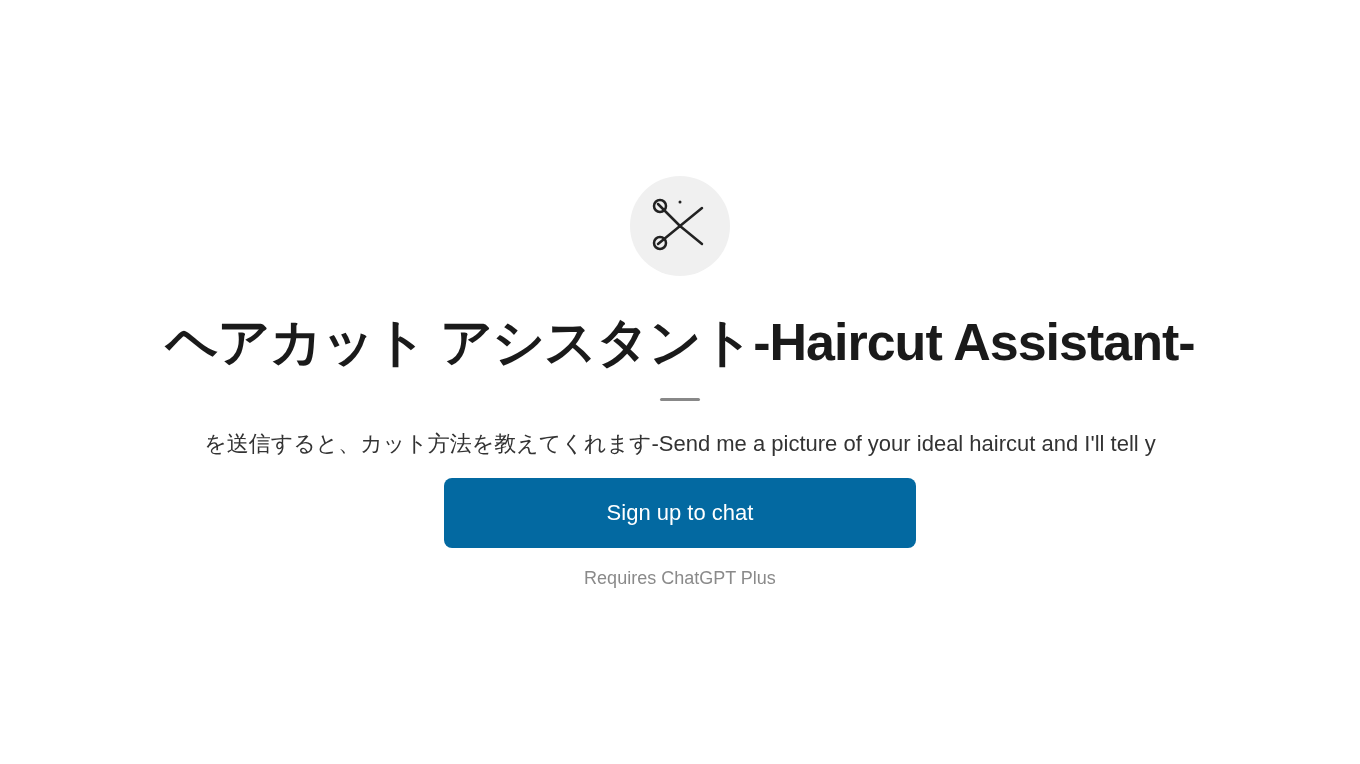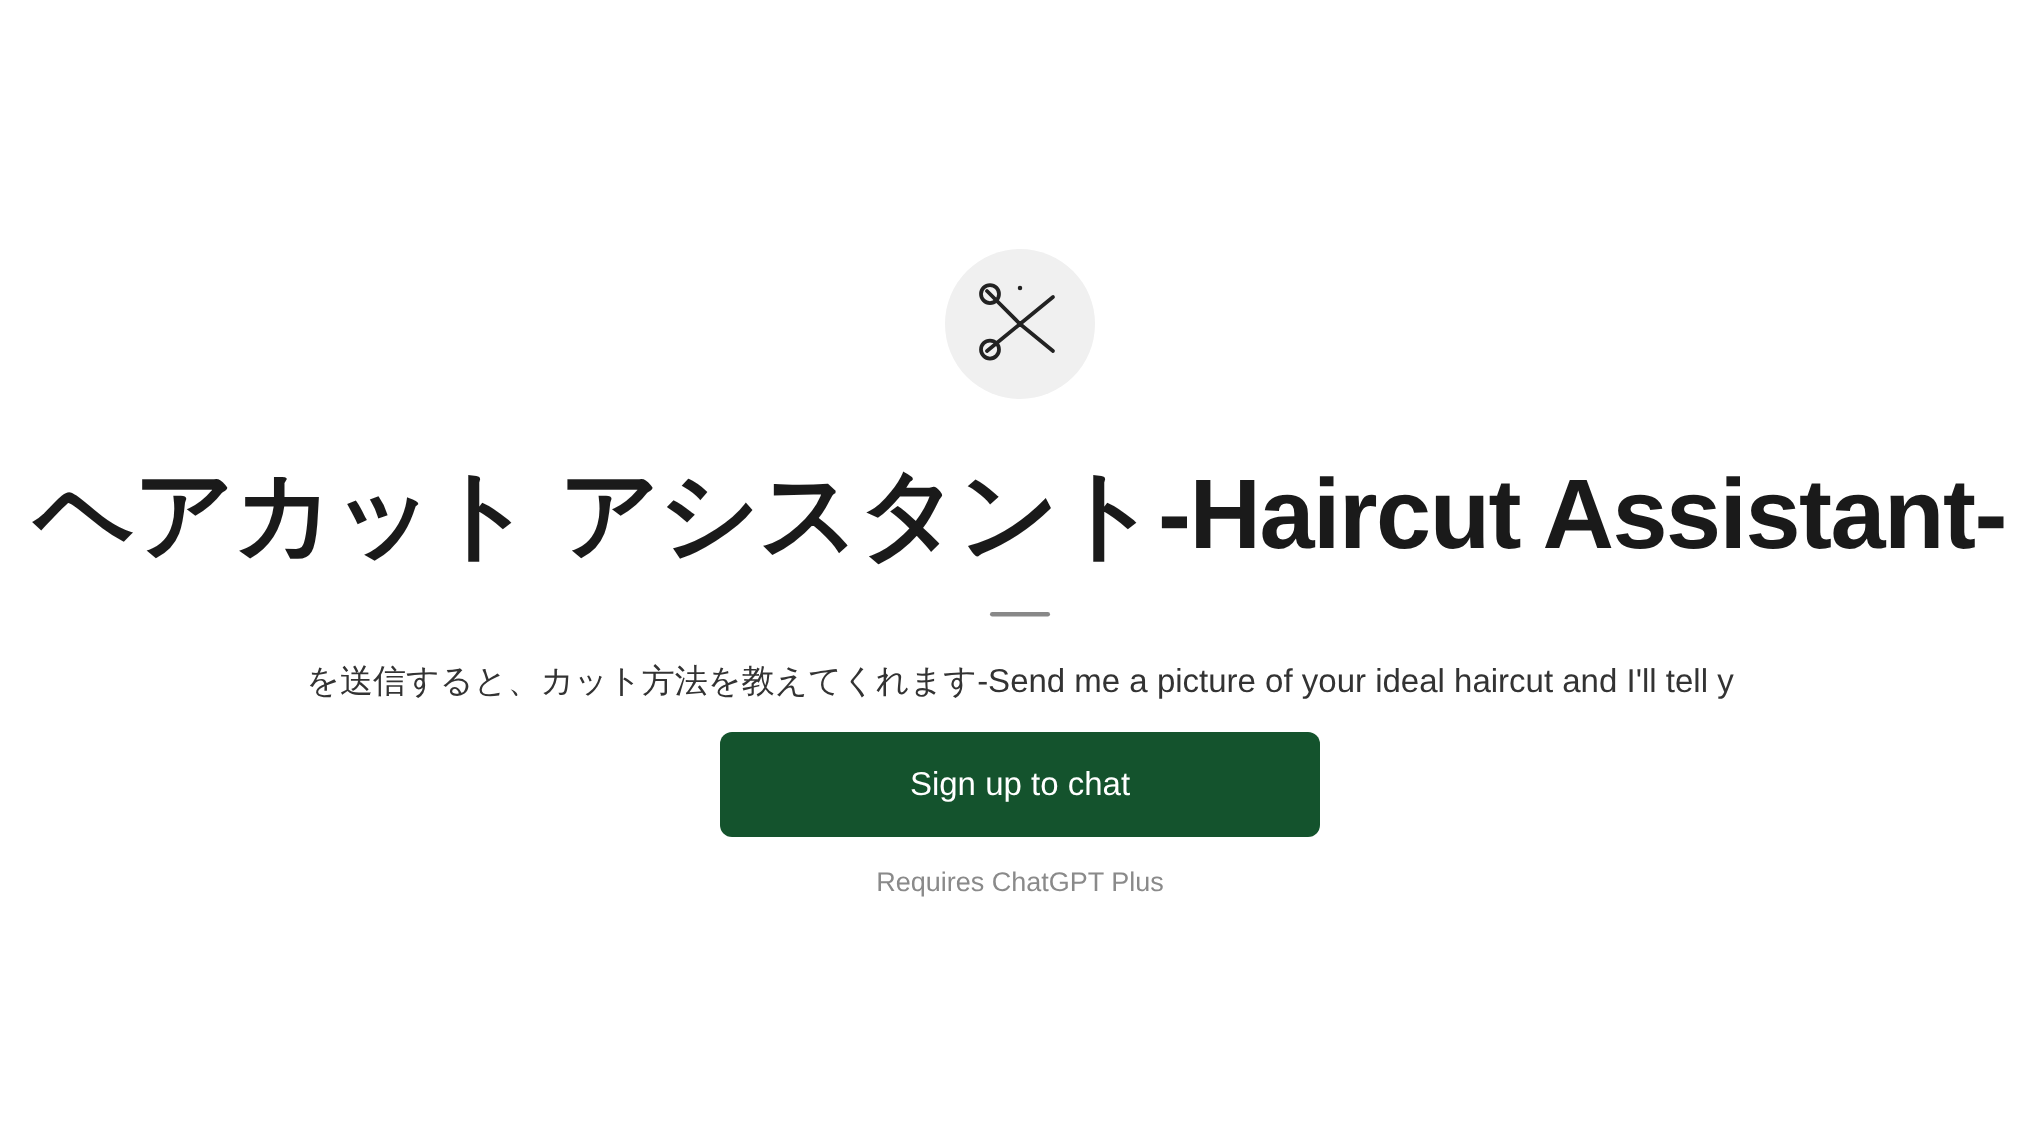--- a/index.html
+++ b/index.html
@@ -38,21 +38,21 @@
       justify-content: center;
       margin-bottom: 32px;
     }
 
     .scissors-icon {
       width: 60px;
       height: 60px;
     }
 
     .title {
-      font-size: 66px;
+      font-size: 52px;
       font-weight: 700;
       color: #1a1a1a;
       text-align: center;
       margin-bottom: 20px;
       letter-spacing: -1px;
       white-space: nowrap;
     }
 
     .divider {
       width: 40px;
@@ -67,29 +67,29 @@
       color: #333;
       text-align: center;
       margin-bottom: 19px;
       white-space: nowrap;
       overflow: hidden;
       text-overflow: ellipsis;
       max-width: 1360px;
     }
 
     .signup-button {
-      background-color: #14532d;
+      background-color: #0369a1;
       color: #ffffff;
       border: none;
       border-radius: 8px;
       font-size: 22px;
       font-weight: 500;
       padding: 22px 80px;
       cursor: pointer;
-      width: 400px;
+      width: 472px;
       text-align: center;
       margin-bottom: 20px;
       transition: background-color 0.2s;
     }
 
     .requires-text {
       font-size: 18px;
       color: #8a8a8a;
       text-align: center;
     }

